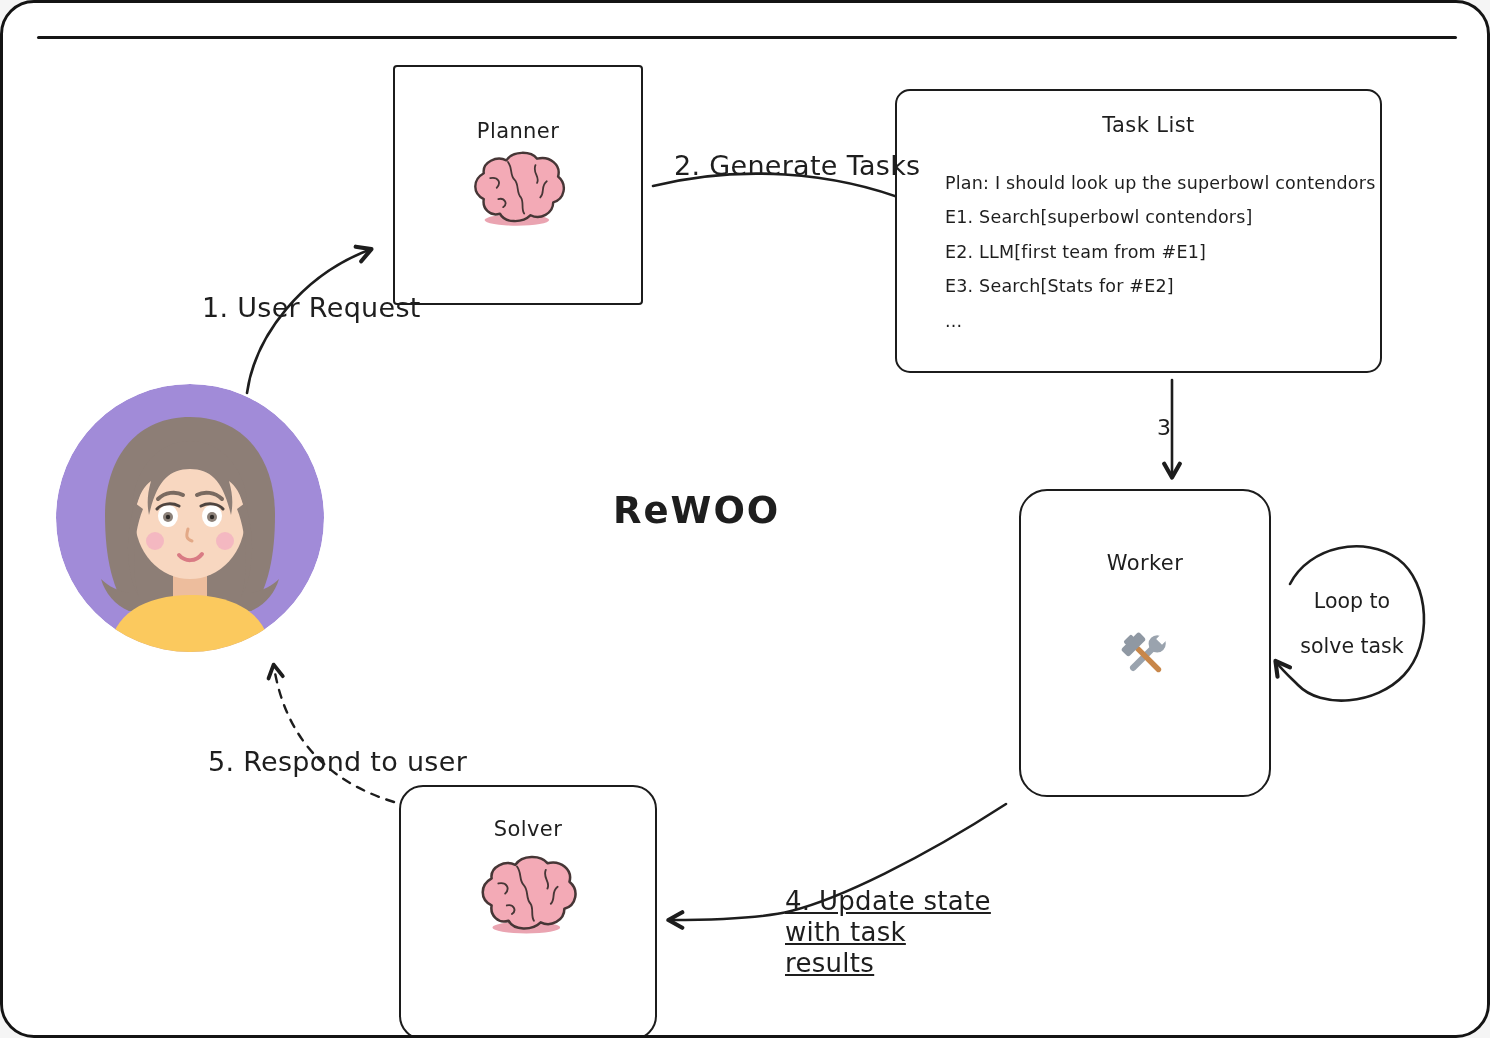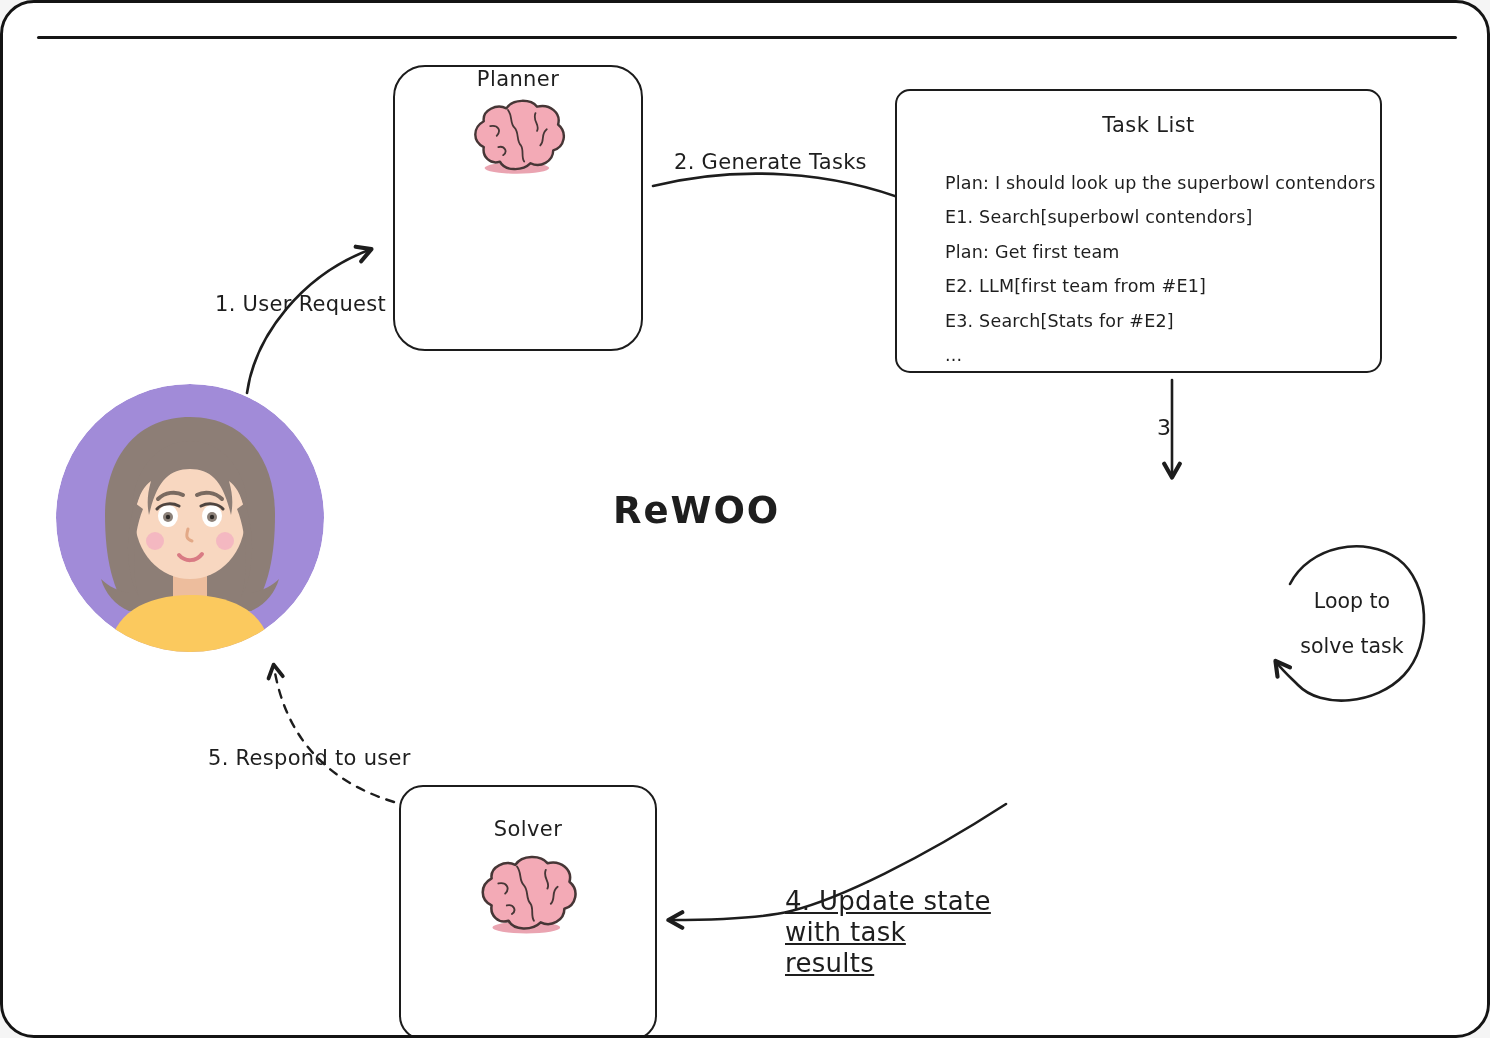--- a/index.html
+++ b/index.html
@@ -18,43 +18,43 @@
 
   .arrow-layer { position:absolute; inset:0; width:1490px; height:1038px; pointer-events:none; }
 
   .node {
     position:absolute; background:#ffffff;
     border:2.6px solid #1c1c1c;
     display:flex; flex-direction:column; align-items:center;
   }
   .node-label { font-size:21px; letter-spacing:.4px; }
 
-  .node-planner  { left:390px; top:62px;  width:250px; height:286px; border-radius:32px; }
+  .node-planner  { left:390px; top:62px;  width:250px; height:240px; border-radius:4px; padding-top:52px; }
   .node-planner .icon { margin-top:6px; }
 
   .node-tasklist { left:892px; top:86px;  width:487px; height:284px; border-radius:15px; padding:22px 28px 0 48px; }
   .node-tasklist .node-label { align-self:center; margin-bottom:26px; }
   .task-lines { width:100%; }
   .task-line { font-size:17.5px; line-height:27.4px; white-space:nowrap; letter-spacing:.2px;margin-top:7px; }
 
   .node-worker   { left:1016px; top:486px; width:252px; height:308px; border-radius:28px; padding-top:60px; }
   .node-worker .icon { margin-top:52px; }
 
   .node-solver   { left:396px; top:782px; width:258px; height:255px; border-radius:24px; padding-top:30px; }
   .node-solver .icon { margin-top:12px; }
 
   .avatar { position:absolute; left:52px; top:380px; width:270px; height:270px; }
 
   .diagram-title {
     position:absolute; left:610px; top:486px; width:212px;
     text-align:left; font-size:37px; font-weight:700; letter-spacing:2px;
   }
 
-  .edge-label { position:absolute; font-size:21px; letter-spacing:.3px; white-space:nowrap; }
-  .edge-label-1 { left:212px;  top:289px; }
+  .edge-label { position:absolute; font-size:27px; letter-spacing:.3px; white-space:nowrap; }
+  .edge-label-1 { left:199px;  top:289px; }
   .edge-label-2 { left:671px;  top:147px; }
   .edge-label-3 { left:1154px; top:412px; font-size:22px; }
   .edge-label-4 { left:782px;  top:883px; font-size:26px; line-height:31px; white-space:normal; width:210px;text-decoration:underline; }
   .edge-label-5 { left:205px;  top:743px; }
 
   .loop-label {
     position:absolute; left:1287px; top:576px; width:124px;
     text-align:center; font-size:20.5px; line-height:45px; white-space:normal;
   }
 </style>
@@ -87,27 +87,41 @@
       <path d="M52,16 C58,24 54,32 60,38 C66,44 62,54 68,60 C72,66 68,74 72,80" fill="none" stroke="#463636" stroke-width="2.2" stroke-linecap="round"></path>
       <path d="M30,36 C40,34 44,42 38,48 M86,20 C82,30 92,34 88,42 M100,40 C92,46 98,54 92,60 M40,62 C48,60 52,68 46,72" fill="none" stroke="#463636" stroke-width="2.2" stroke-linecap="round"></path>
     </svg>
   </div>
 
   <div class="node node-tasklist">
     <div class="node-label">Task List</div>
     <div class="task-lines">
       <div class="task-line">Plan: I should look up the superbowl contendors</div>
       <div class="task-line">E1. Search[superbowl contendors]</div>
-      <div class="task-line">Plan: Get first team</div>
       <div class="task-line">E2. LLM[first team from #E1]</div>
       <div class="task-line">E3. Search[Stats for #E2]</div>
       <div class="task-line">...</div>
     </div>
   </div>
 
+  <div class="node node-worker">
+    <div class="node-label">Worker</div>
+    <svg class="icon" viewBox="0 0 64 64" width="58">
+      <g transform="rotate(45 32 32)">
+        <rect x="28.5" y="16" width="7" height="38" rx="3.5" fill="#9aa3ae"></rect>
+        <circle cx="32" cy="13" r="9.5" fill="#9aa3ae"></circle>
+        <rect x="27.5" y="1" width="9" height="9" fill="#ffffff"></rect>
+      </g>
+      <g transform="rotate(-45 32 32)">
+        <rect x="29" y="18" width="6" height="38" rx="3" fill="#c8874a"></rect>
+        <rect x="18" y="8" width="28" height="12" rx="3" fill="#8f98a3"></rect>
+        <rect x="26" y="4" width="12" height="7" rx="2" fill="#8f98a3"></rect>
+      </g>
+    </svg>
+  </div>
 
   <div class="node node-solver">
     <div class="node-label">Solver</div>
     <svg class="icon" viewBox="0 0 130 100" width="110">
       <ellipse cx="63" cy="88" rx="40" ry="7" fill="#e89aa8" opacity="0.9"></ellipse>
       <path d="M22,62 C8,55 8,38 22,30 C20,16 38,8 50,14 C58,2 80,2 88,12 C104,8 118,20 114,34 C126,44 122,62 108,66 C108,80 92,88 80,82 C70,92 48,92 42,80 C30,84 20,74 22,62 Z" fill="#f3aab6" stroke="#463636" stroke-width="3" stroke-linejoin="round"></path>
       <path d="M52,16 C58,24 54,32 60,38 C66,44 62,54 68,60 C72,66 68,74 72,80" fill="none" stroke="#463636" stroke-width="2.2" stroke-linecap="round"></path>
       <path d="M30,36 C40,34 44,42 38,48 M86,20 C82,30 92,34 88,42 M100,40 C92,46 98,54 92,60 M40,62 C48,60 52,68 46,72" fill="none" stroke="#463636" stroke-width="2.2" stroke-linecap="round"></path>
     </svg>
   </div>

